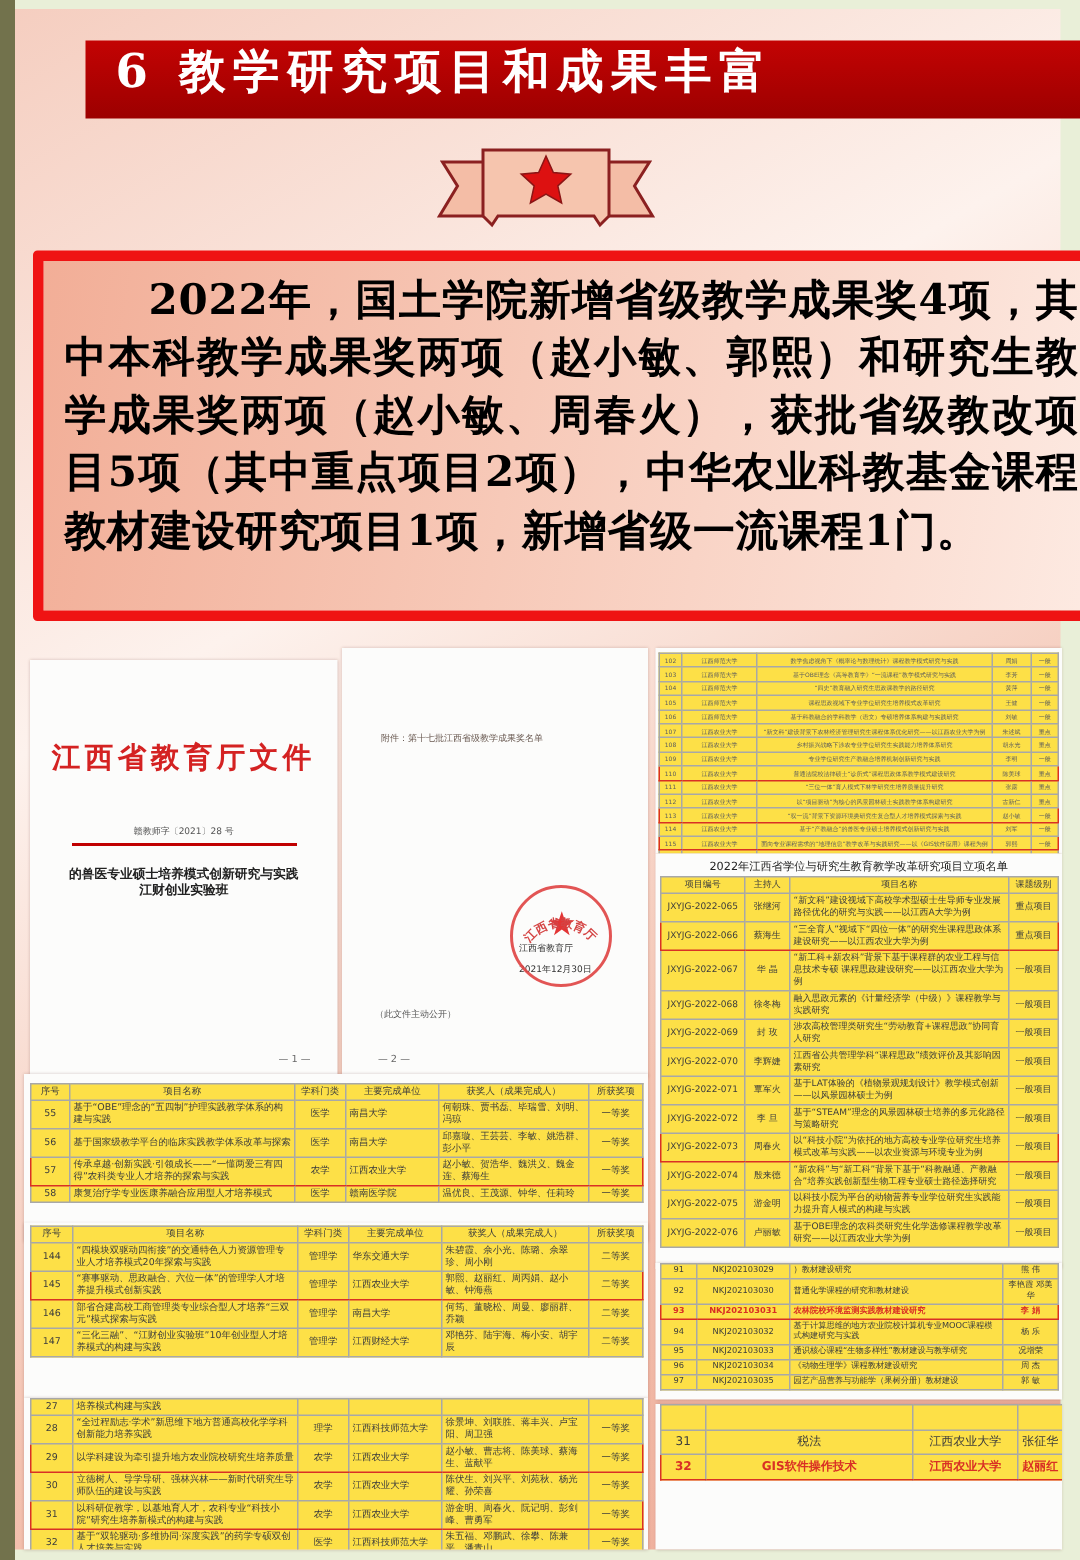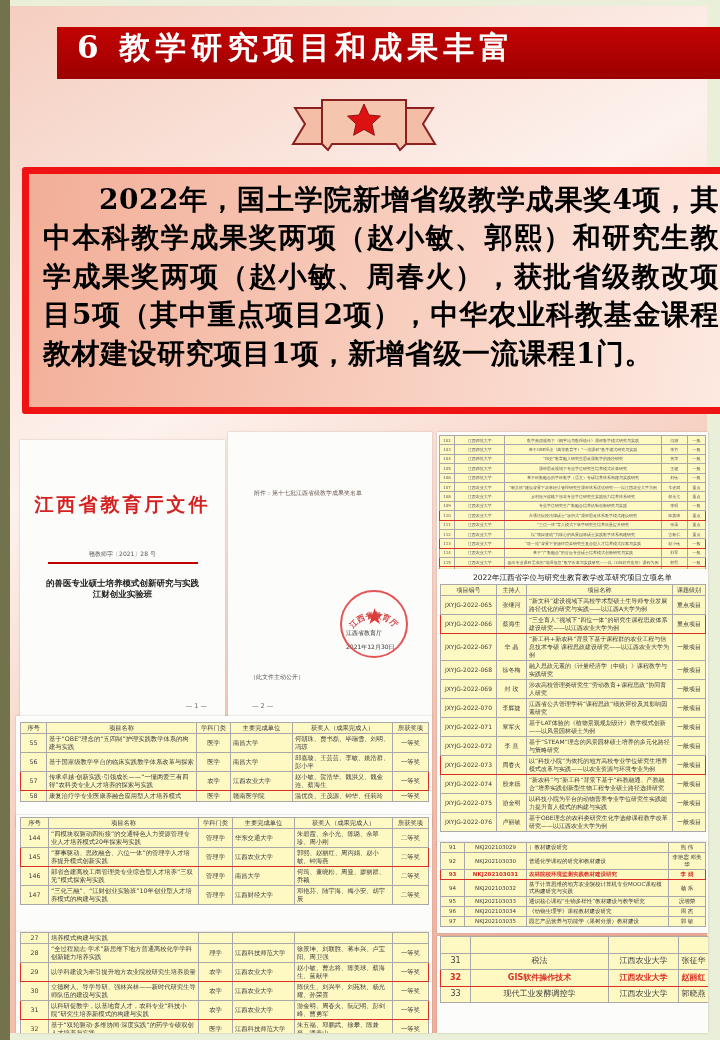--- a/index.html
+++ b/index.html
@@ -32,21 +32,21 @@
   .doc-no{font-size:6px;color:#555;text-align:center}
   .red-rule{height:2px;background:#c00000;margin:3px auto 0 auto;width:150px}
   .doc-heading{font-size:8.5px;font-weight:bold;color:#222;text-align:center;line-height:11px;
                font-family:"DejaVu Serif","Liberation Serif",serif}
   .dline{font-size:6px;line-height:10px;color:#5a4a44;white-space:nowrap;overflow:hidden}
   .pageno{font-size:6.5px;color:#666}
   .stamp{position:absolute;width:70px;height:70px;opacity:.9}
   .stamp .ring{position:absolute;left:0;top:0;width:64px;height:64px;border:2.5px solid #e04343;border-radius:50%}
   .stamp .st-star{position:absolute;left:0;top:16px;width:69px;text-align:center;color:#e02020;font-size:22px;line-height:22px}
   
-  table{border-collapse:collapse;table-layout:fixed;width:100%;background:#fef9c3}
+  table{border-collapse:collapse;table-layout:fixed;width:100%;background:#fde047}
   td,th{border:0.7px solid #a8a8a8;color:#3c3c3c;vertical-align:middle;overflow:hidden;
         padding:1px 2px;text-align:center;font-weight:normal}
   .awt{font-size:6.3px;line-height:8px}
   .awt th{font-size:6.3px}
   .awt .tname{text-align:left}
   tr.hl td{border-top:1.8px solid #d93025;border-bottom:1.8px solid #d93025}
   tr.hl td:first-child{border-left:1.8px solid #d93025}
   tr.hl td:last-child{border-right:1.8px solid #d93025}
   tr.redtext td{color:#d93025;font-weight:bold}
   .dense{font-size:4px;line-height:5px}
@@ -604,23 +604,17 @@
           <td>税法</td>
           <td>江西农业大学</td>
           <td>张征华</td>
         </tr>
           <tr class="hl redtext">
           <td>32</td>
           <td>GIS软件操作技术</td>
           <td>江西农业大学</td>
           <td>赵丽红</td>
         </tr>
-          <tr>
-          <td>33</td>
-          <td>现代工业发酵调控学</td>
-          <td>江西农业大学</td>
-          <td>郭晓燕</td>
-        </tr>
         </tbody>
     </table>
   </div>
 
 </div>
 
 </body></html>

